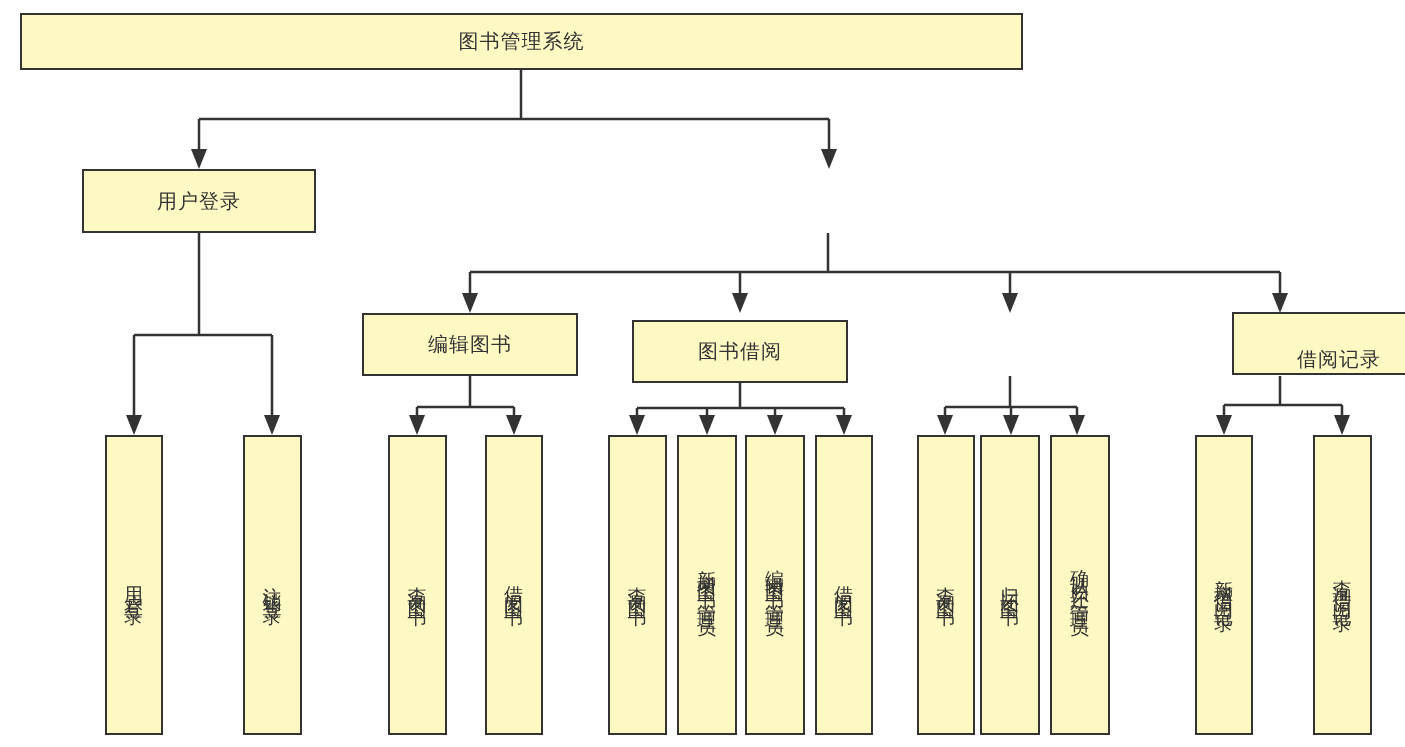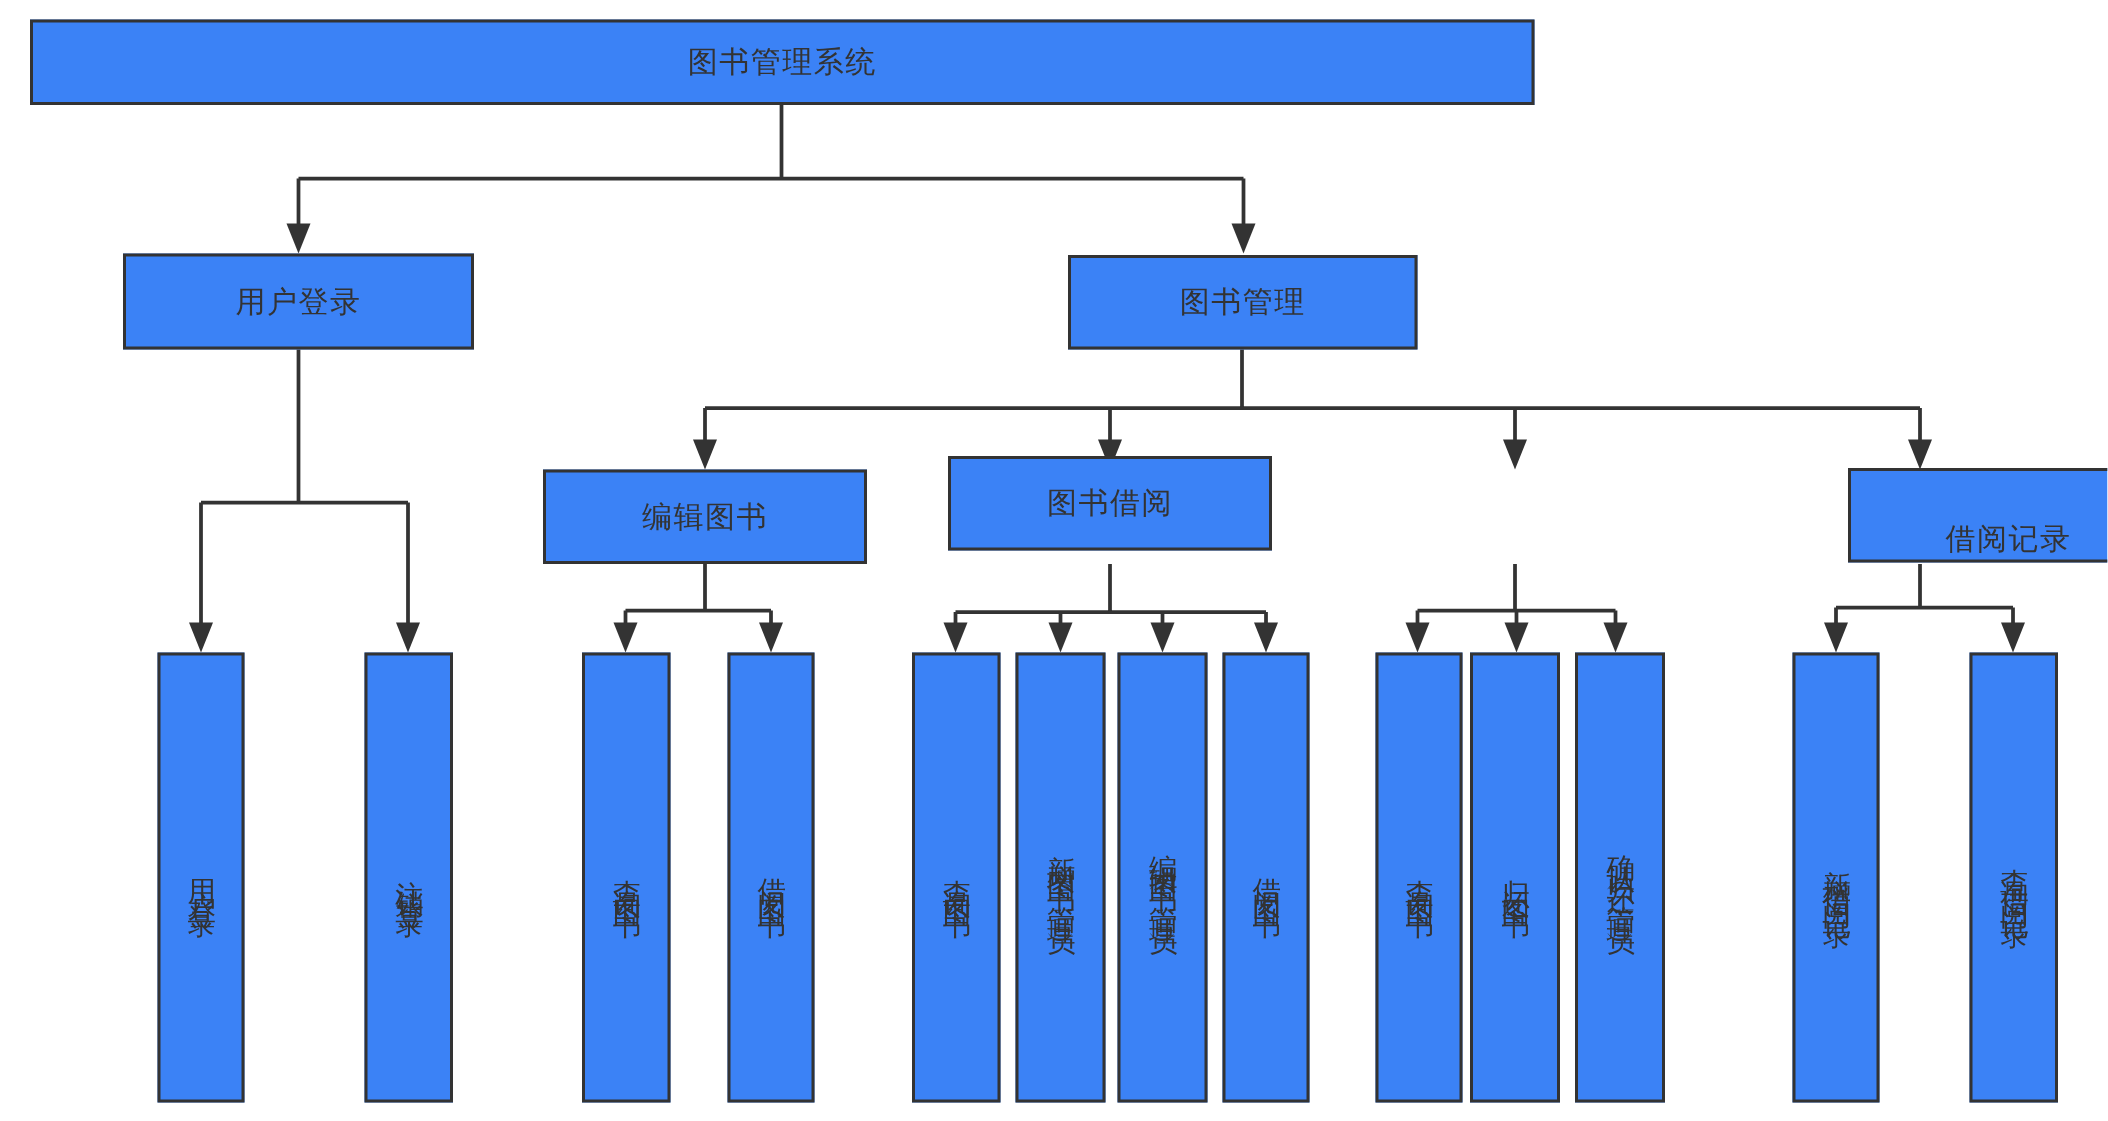--- a/index.html
+++ b/index.html
@@ -25,21 +25,21 @@
     stroke-width: 2.5;
   }
   svg.connectors .arrow {
     fill: #333333;
     stroke: none;
   }
 
   .box {
     position: absolute;
     border: 2px solid #333333;
-    background: #3b82f6;
+    background: #fef9c3;
     color: #333333;
     display: flex;
     align-items: center;
     justify-content: center;
   }
   .box.h {
     font-size: 20px;
     letter-spacing: 1px;
     white-space: nowrap;
   }
@@ -100,28 +100,25 @@
     <polygon class="arrow" points="1334,415 1350,415 1342,435"></polygon>
   </svg>
 
   <div class="box h" style="left:20px; top:13px; width:1003px; height:57px;">
     <span>图书管理系统</span>
   </div>
 
   <div class="box h" style="left:82px; top:169px; width:234px; height:64px;">
     <span>用户登录</span>
   </div>
-  <div class="box h" style="left:712px; top:170px; width:233px; height:63px;">
-    <span>图书管理</span>
-  </div>
 
   <div class="box h" style="left:362px; top:313px; width:216px; height:63px;">
     <span>编辑图书</span>
   </div>
-  <div class="box h" style="left:632px; top:304px; width:216px; height:63px;">
+  <div class="box h" style="left:632px; top:320px; width:216px; height:63px;">
     <span>图书借阅</span>
   </div>
   <div class="box h" style="left:1232px; top:312px; width:214px; height:63px;align-items:flex-end;">
     <span>借阅记录</span>
   </div>
 
   <div class="box v" style="left:105px; top:435px; width:58px; height:300px;">
     <span class="vtext">用户登录</span>
   </div>
   <div class="box v" style="left:243px; top:435px; width:59px; height:300px;">

